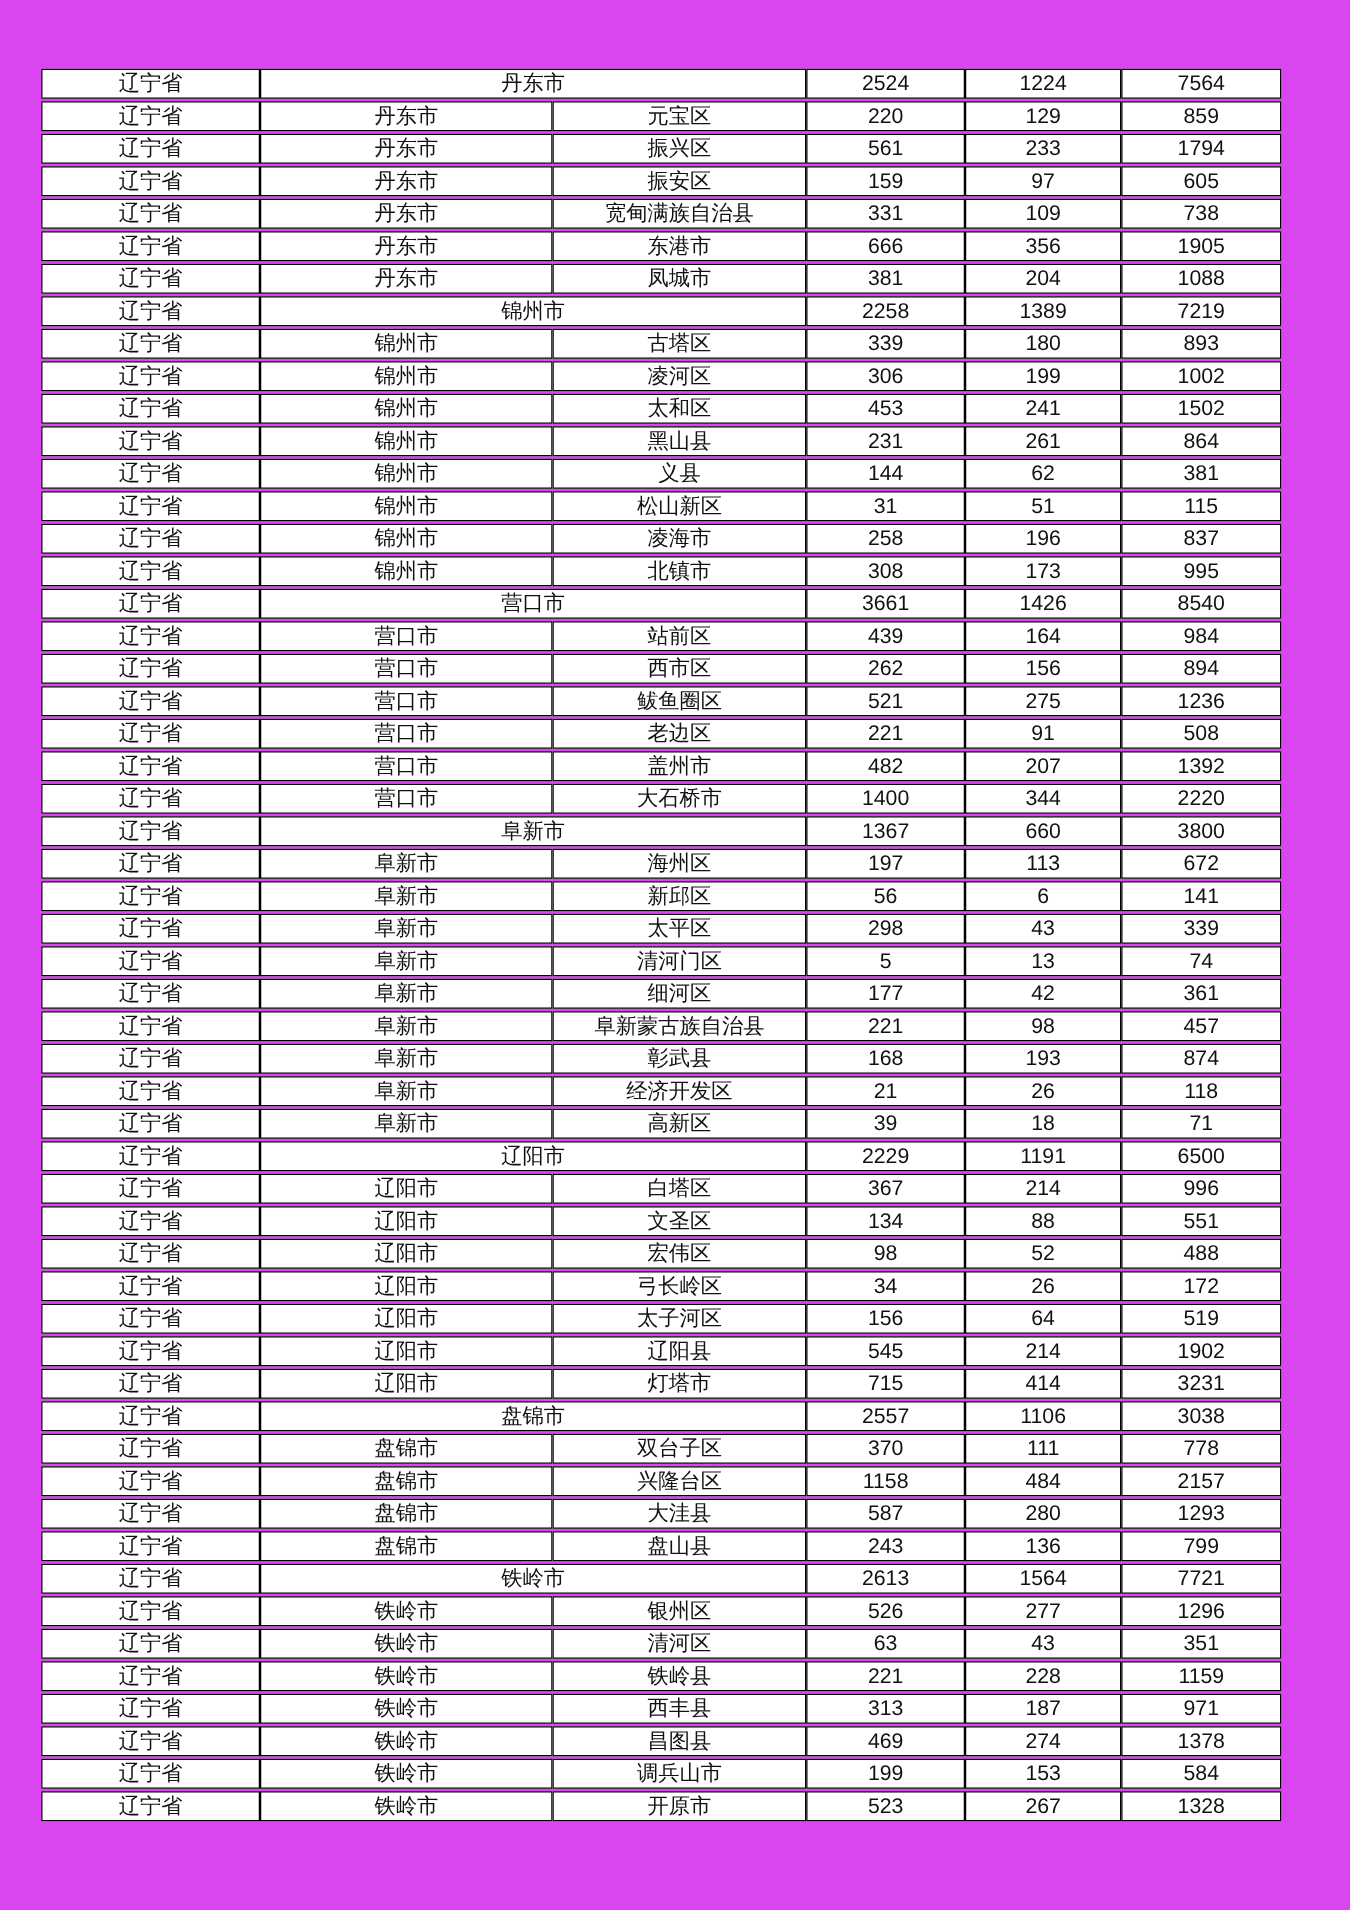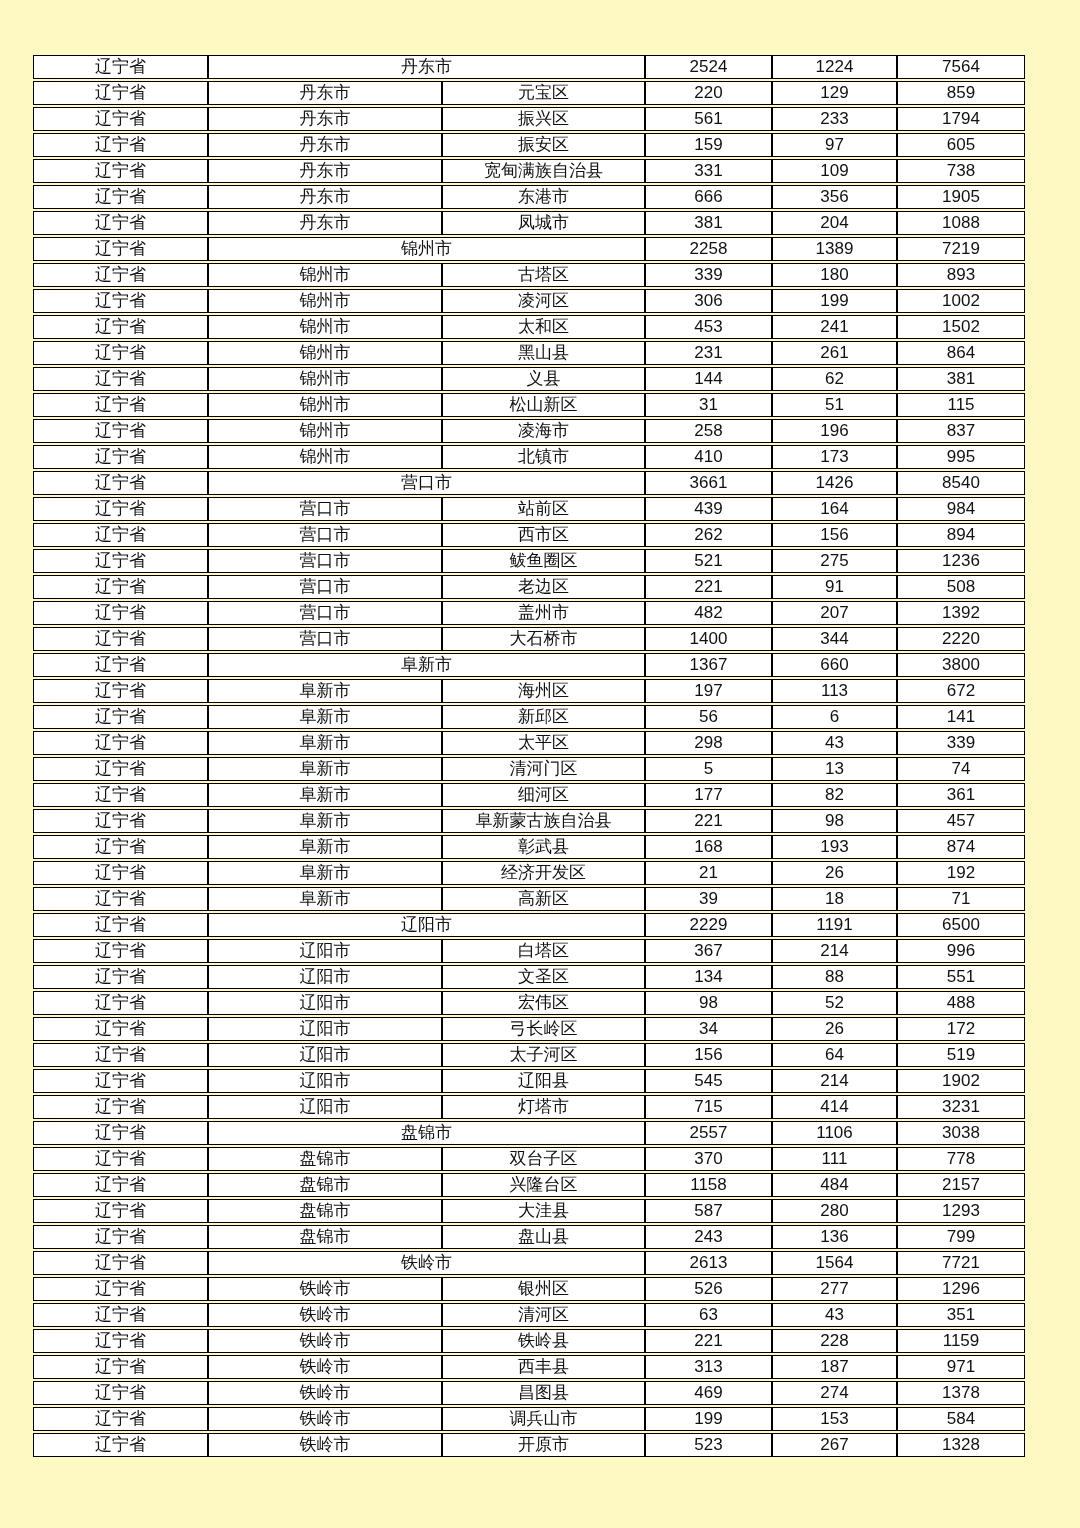--- a/index.html
+++ b/index.html
@@ -10,21 +10,21 @@
   body {
     width: 1080px;
     height: 1528px;
     font-family: "Liberation Sans", "DejaVu Sans", sans-serif;
     color: #111111;
   }
   .page {
     position: relative;
     width: 1080px;
     height: 1528px;
-    background: #fef9c3;
+    background: #d946ef;
     overflow: hidden;
   }
   table.stats {
     position: absolute;
     left: 33px;
     top: 53px;
     width: 992px;
     border-collapse: separate;
     border-spacing: 0 2px;
     table-layout: fixed;
@@ -171,21 +171,21 @@
           <td>锦州市</td>
           <td>凌海市</td>
           <td>258</td>
           <td>196</td>
           <td>837</td>
         </tr>
         <tr>
           <td>辽宁省</td>
           <td>锦州市</td>
           <td>北镇市</td>
-          <td>410</td>
+          <td>308</td>
           <td>173</td>
           <td>995</td>
         </tr>
         <tr>
           <td>辽宁省</td>
           <td colspan="2">营口市</td>
           <td>3661</td>
           <td>1426</td>
           <td>8540</td>
         </tr>
@@ -274,21 +274,21 @@
           <td>清河门区</td>
           <td>5</td>
           <td>13</td>
           <td>74</td>
         </tr>
         <tr>
           <td>辽宁省</td>
           <td>阜新市</td>
           <td>细河区</td>
           <td>177</td>
-          <td>82</td>
+          <td>42</td>
           <td>361</td>
         </tr>
         <tr>
           <td>辽宁省</td>
           <td>阜新市</td>
           <td>阜新蒙古族自治县</td>
           <td>221</td>
           <td>98</td>
           <td>457</td>
         </tr>
@@ -299,21 +299,21 @@
           <td>168</td>
           <td>193</td>
           <td>874</td>
         </tr>
         <tr>
           <td>辽宁省</td>
           <td>阜新市</td>
           <td>经济开发区</td>
           <td>21</td>
           <td>26</td>
-          <td>192</td>
+          <td>118</td>
         </tr>
         <tr>
           <td>辽宁省</td>
           <td>阜新市</td>
           <td>高新区</td>
           <td>39</td>
           <td>18</td>
           <td>71</td>
         </tr>
         <tr>

